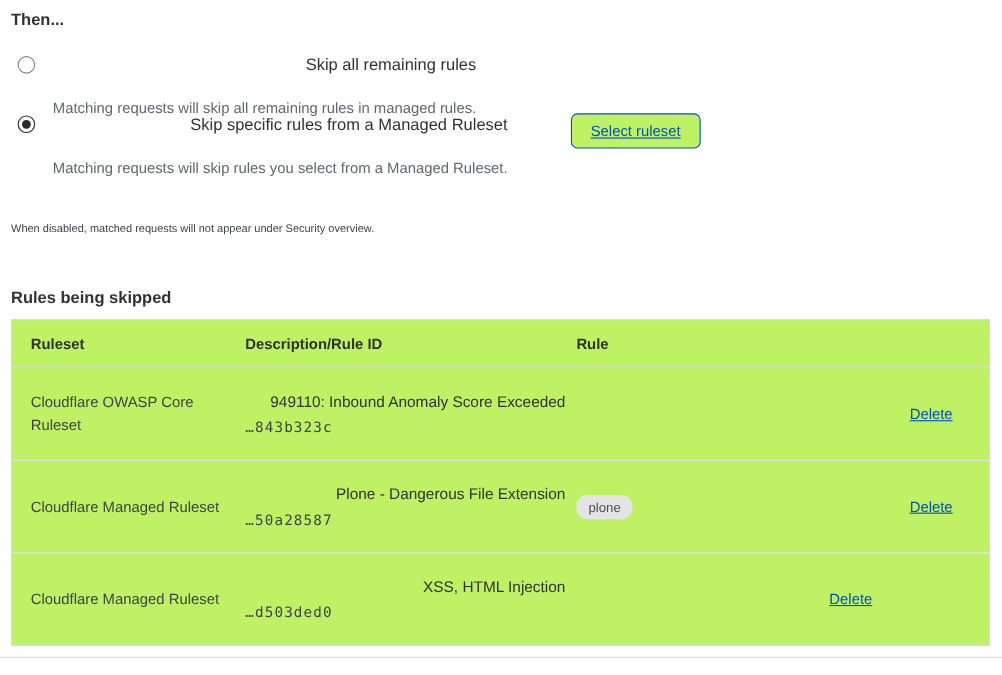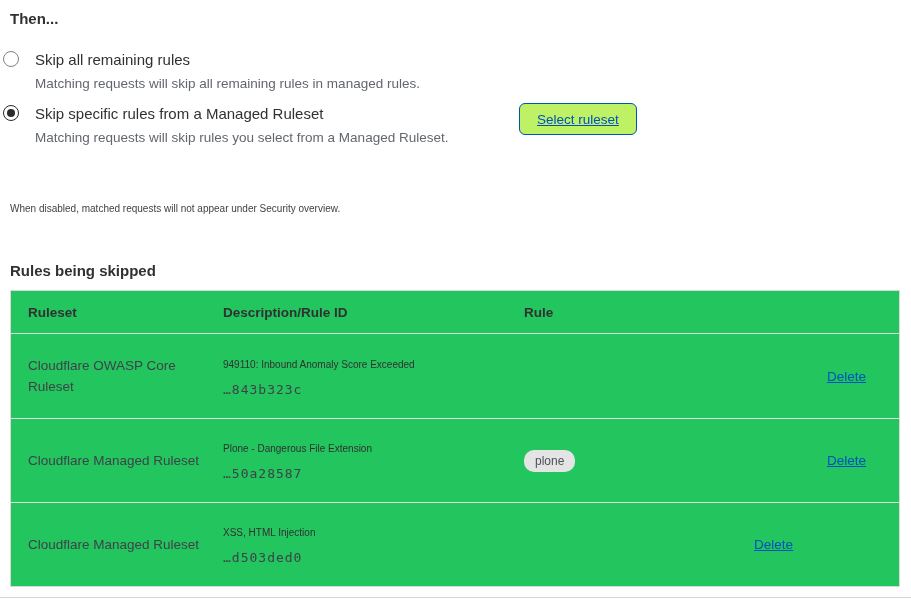--- a/index.html
+++ b/index.html
@@ -11,62 +11,62 @@
     --text:#313131;
     --gray:#62666d;
   }
   *{margin:0;padding:0;box-sizing:border-box;}
   html,body{width:911px;height:614px;background:#fff;overflow:hidden;
     font-family:"Liberation Sans","DejaVu Sans",sans-serif;color:var(--text);}
   .page{position:relative;width:911px;height:521px;}
 
   .then-heading{position:absolute;left:10px;top:10px;font-size:15px;font-weight:700;}
 
-  .option{position:absolute;left:3px;display:flex;align-items:flex-start;}
+  .option{position:absolute;left:16px;display:flex;align-items:flex-start;text-align:right;}
   .option.opt0{top:50px;}
   .option.opt1{top:104px;}
   .radio{width:16px;height:16px;border:1.5px solid #7e8389;border-radius:50%;
     margin-top:1px;flex:0 0 16px;display:flex;align-items:center;justify-content:center;
     background:#fff;cursor:pointer;}
   .radio .dot{width:8px;height:8px;border-radius:50%;background:transparent;}
   .radio.selected{border-color:#2b2b2b;}
   .radio.selected .dot{background:#2b2b2b;}
   .option-text{margin-left:16px;}
   .option-label{font-size:15px;line-height:19px;cursor:pointer;}
-  .option-desc{margin-top:6px;font-size:13.5px;color:var(--gray);line-height:17px;}
+  .option-desc{margin-top:21px;font-size:13.5px;color:var(--gray);line-height:17px;}
 
   .select-btn{position:absolute;left:519px;top:103px;height:32px;padding:0 17px;
     background:#bef264;border:1px solid var(--blue);border-radius:6px;
     font-size:13.5px;color:var(--blue);text-decoration:underline;cursor:pointer;
     font-family:inherit;display:flex;align-items:center;}
 
   .log-row{position:absolute;left:10px;top:172px;display:flex;align-items:center;}
   .log-label{font-size:15px;margin-right:12px;}
   .toggle{position:relative;width:48px;height:26px;border-radius:13px;background:#b9bcbf;
     cursor:pointer;flex:0 0 48px;}
   .toggle.on{background:var(--green);}
   .toggle .check-icon{position:absolute;left:8px;top:50%;transform:translateY(-52%);
     color:#fff;font-size:13px;line-height:1;}
   .toggle .knob{position:absolute;top:2px;right:3px;width:22px;height:22px;border-radius:50%;
     background:#fff;box-shadow:0 1px 2px rgba(0,0,0,.25);}
   .log-desc{position:absolute;left:10px;top:203px;font-size:10px;color:#3f4248;}
 
   .table-heading{position:absolute;left:10px;top:262px;font-size:15px;font-weight:700;}
 
   .rules-table{position:absolute;left:10px;top:290px;width:890px;
-    border:1px solid var(--border);background:#22c55e;}
+    border:1px solid var(--border);background:#bef264;}
   .t-grid{display:grid;grid-template-columns:212px 301px 302px 1fr;align-items:center;}
   .t-header{height:43px;border-bottom:1px solid var(--border);}
   .th{font-size:13.5px;font-weight:700;color:var(--text);}
   .th-ruleset{padding-left:17px;}
   .t-row{min-height:84px;}
   .t-row + .t-row{border-top:1px solid var(--row-border);}
   .td-ruleset{padding-left:17px;padding-right:14px;font-size:13.5px;line-height:21px;color:#3f4248;}
   .td-desc{display:flex;flex-direction:column;gap:8px;padding:14px 10px 14px 0;}
-  .desc-line{font-size:10px;line-height:18px;}
+  .desc-line{font-size:14px;line-height:18px;text-align:right;}
   .id-line{font-family:"DejaVu Sans Mono","Liberation Mono",monospace;font-size:13px;
     letter-spacing:1px;color:#3f4248;}
   .td-tags{display:flex;align-items:center;gap:9px;flex-wrap:wrap;}
   .tag{background:var(--tag-bg);color:#4c5157;font-size:12px;line-height:1;
     padding:5px 11px;border-radius:10px;white-space:nowrap;}
   .td-action{display:flex;justify-content:flex-end;padding-right:33px;}
   .delete-link{font-size:13.5px;color:var(--blue);text-decoration:underline;cursor:pointer;}
 
   .bottom-divider{position:absolute;left:0;top:597px;width:911px;height:1px;background:#d5d5d5;}
 </style>

